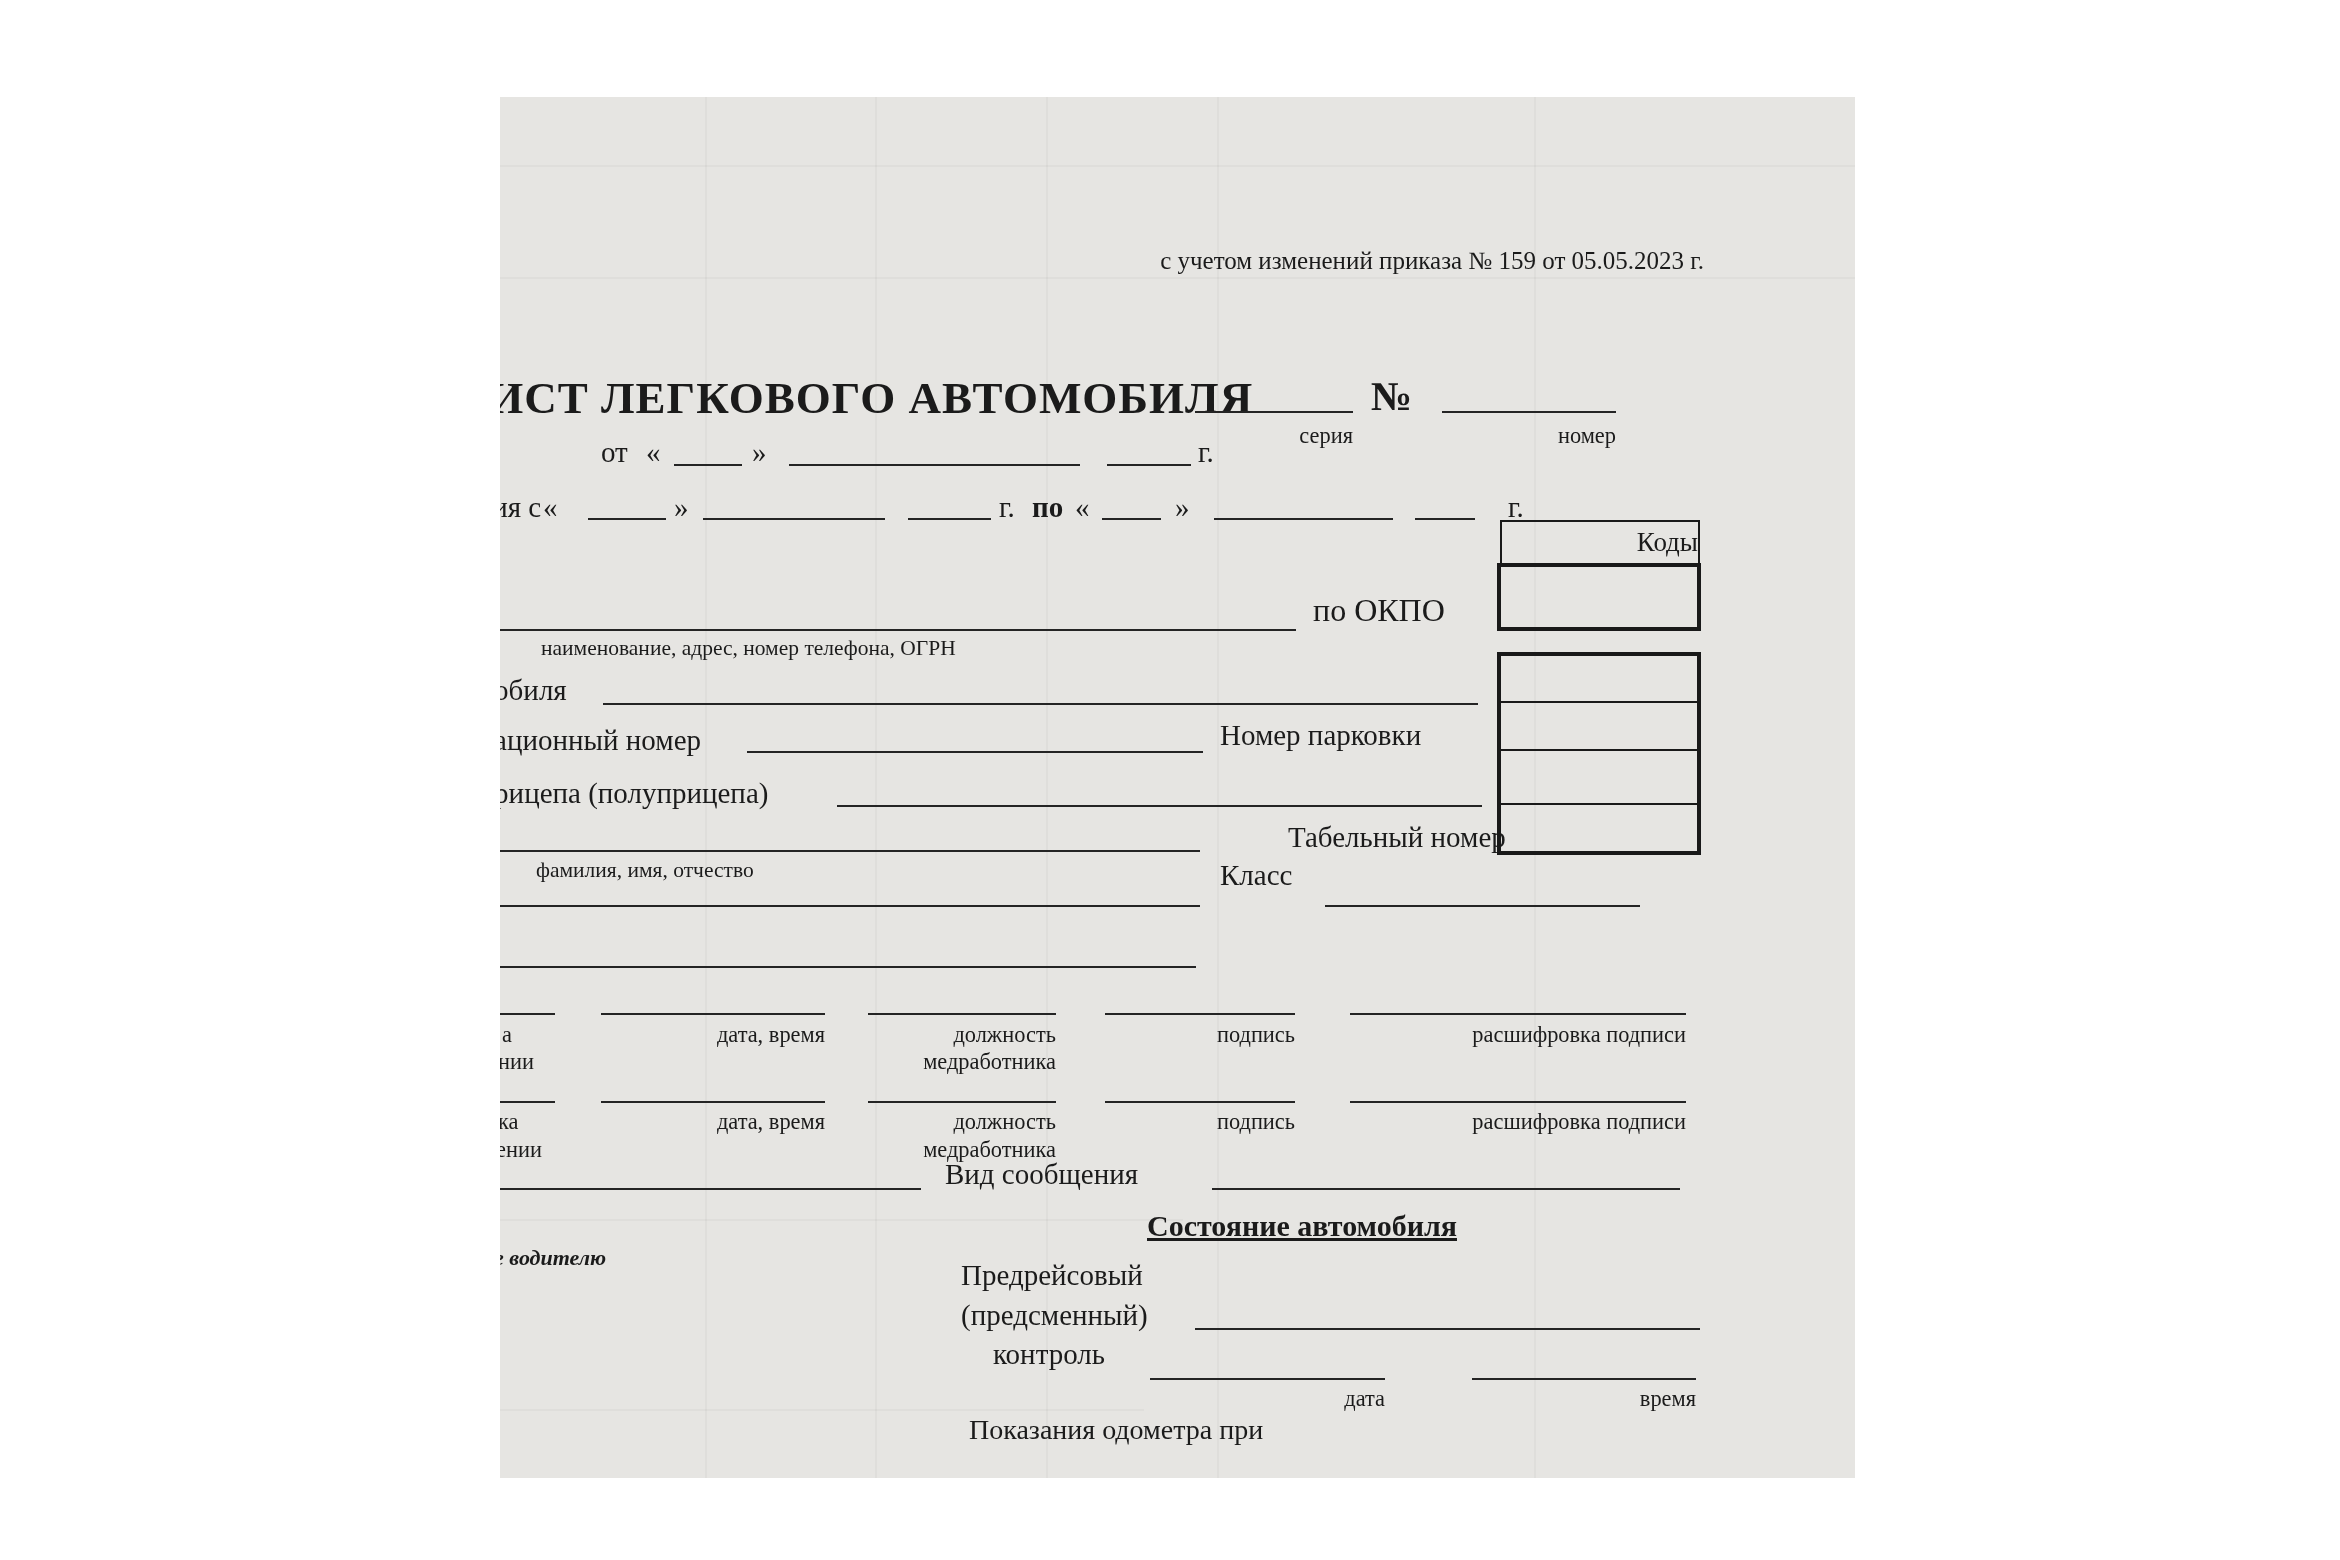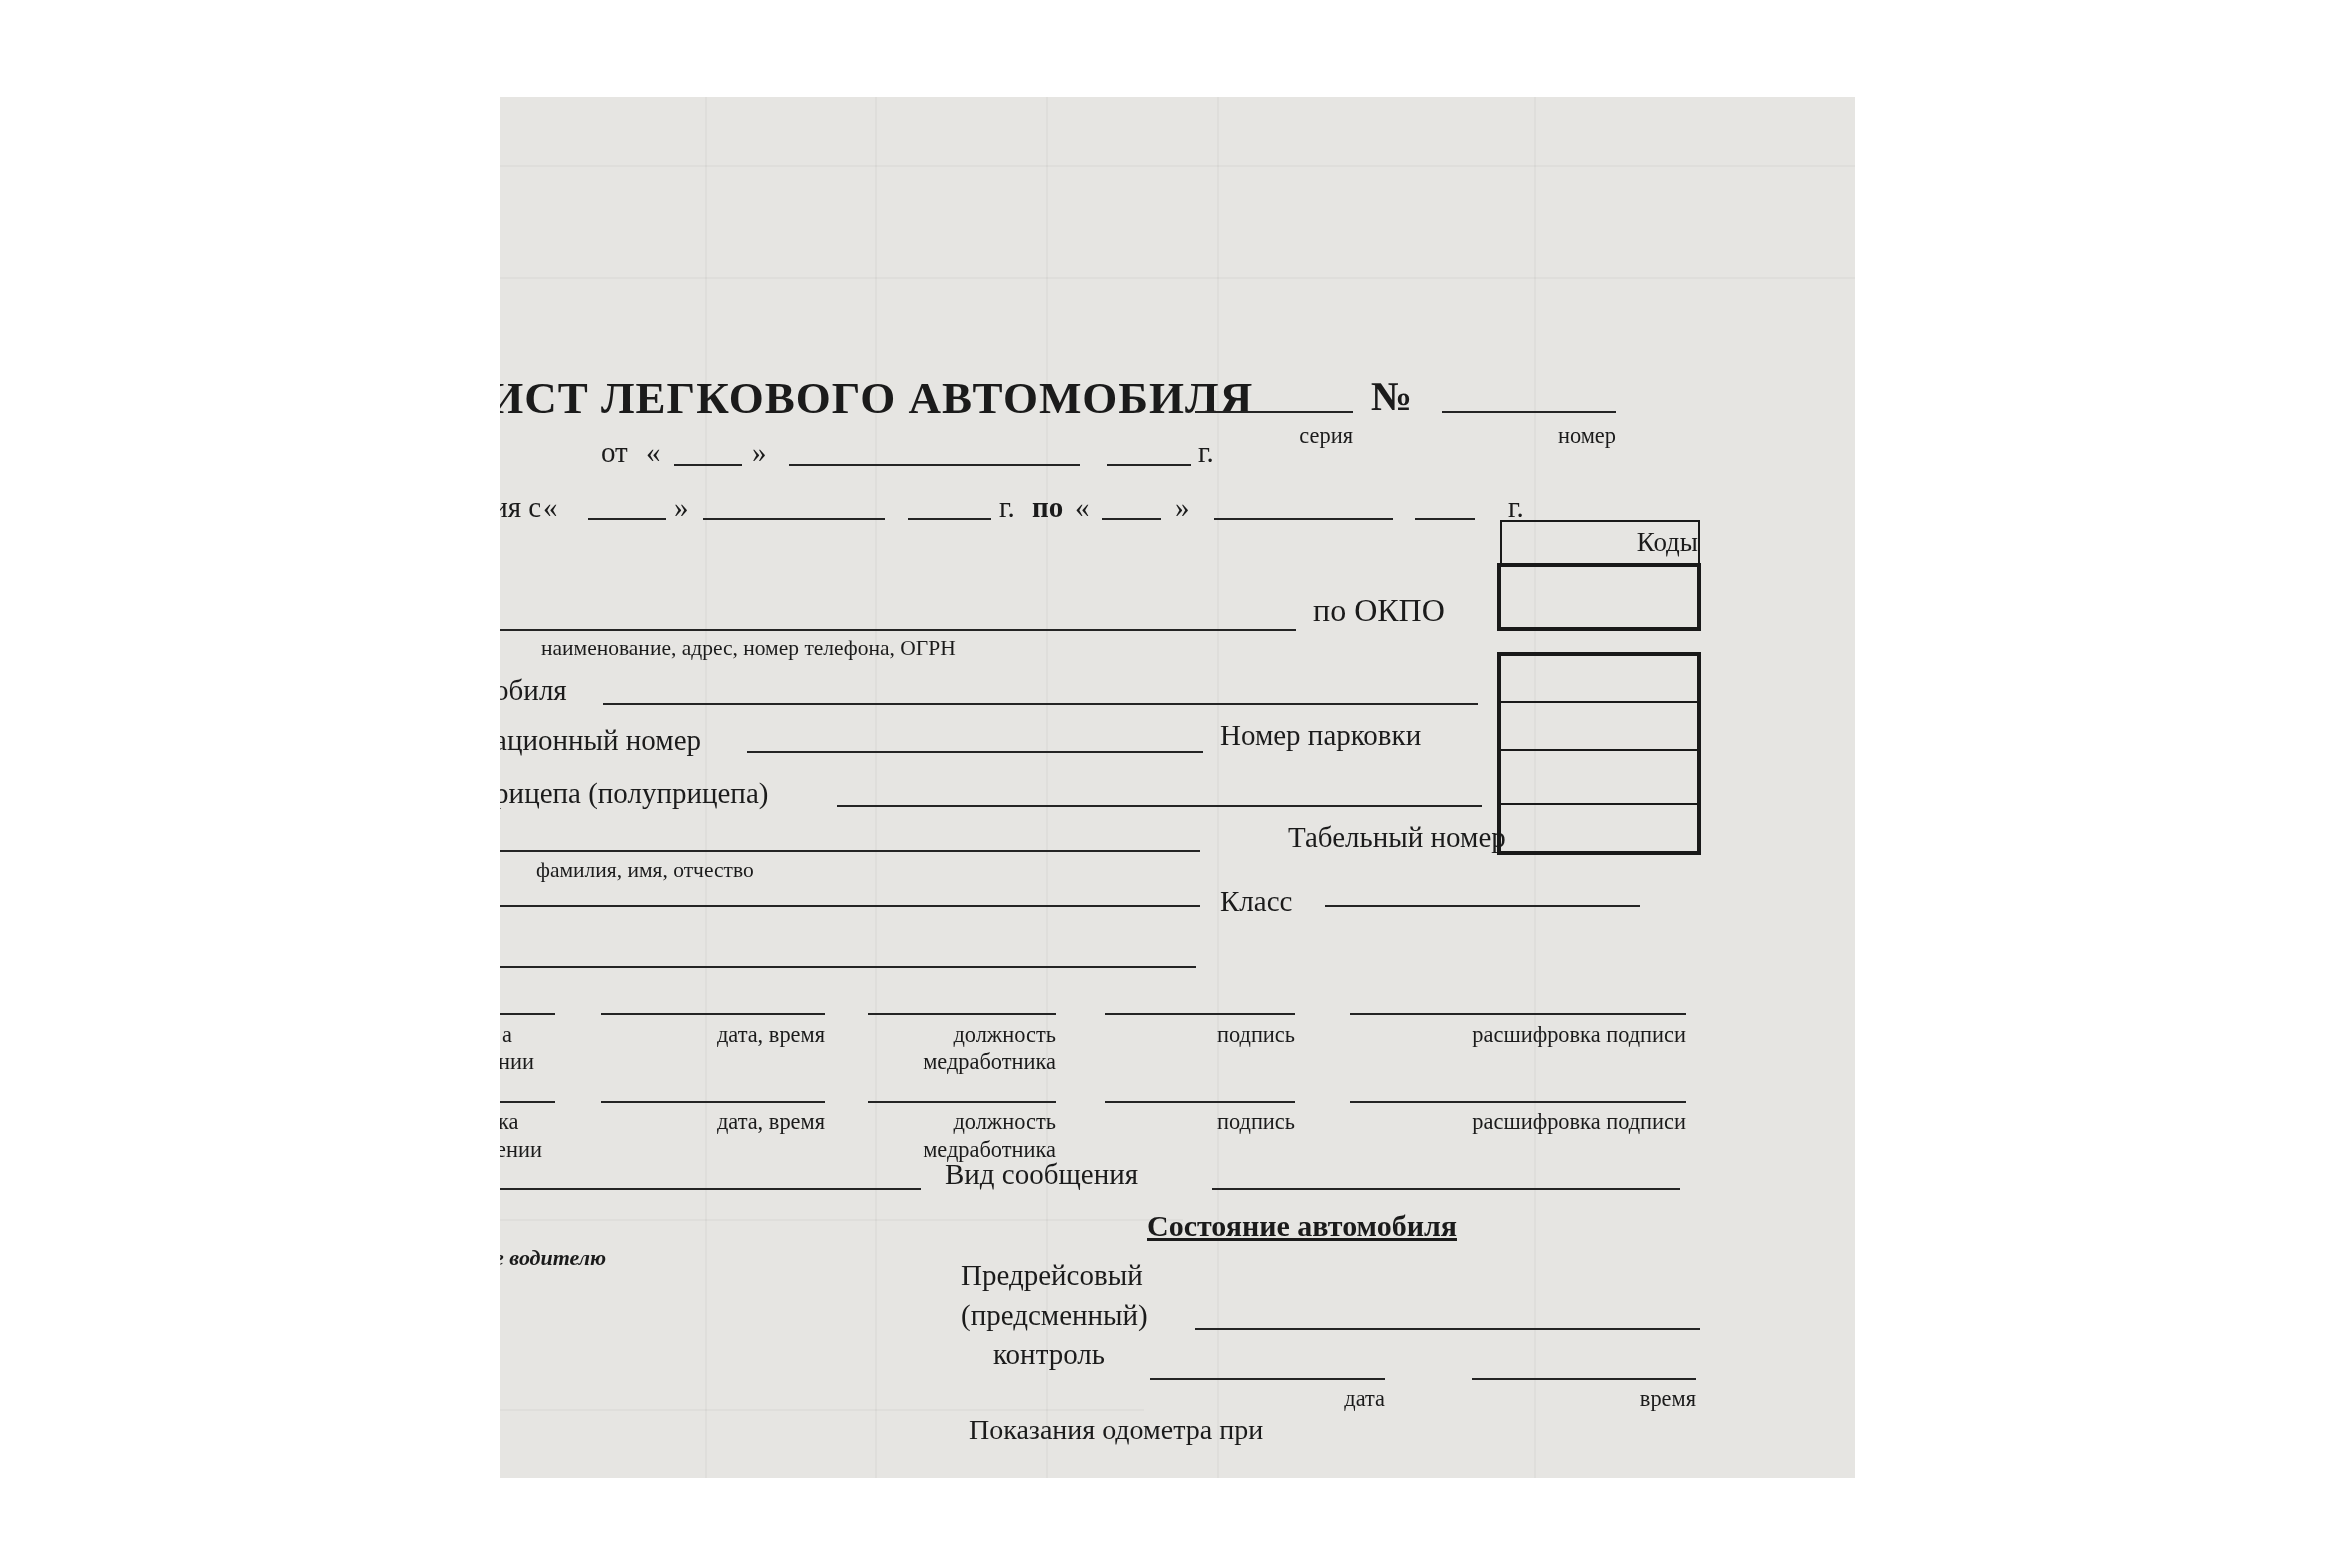--- a/index.html
+++ b/index.html
@@ -37,20 +37,21 @@
   <div class="ghost ghost-v" style="left:375px;top:0;height:1381px;"></div>
   <div class="ghost ghost-v" style="left:546px;top:0;height:1381px;"></div>
   <div class="ghost ghost-v" style="left:717px;top:0;height:1381px;"></div>
   <div class="ghost ghost-v" style="left:1034px;top:0;height:1381px;"></div>
   <div class="ghost ghost-h" style="left:0;top:68px;width:1355px;"></div>
   <div class="ghost ghost-h" style="left:0;top:180px;width:1355px;"></div>
   <div class="ghost ghost-h" style="left:0;top:1122px;width:683px;"></div>
   <div class="ghost ghost-h" style="left:0;top:1312px;width:644px;"></div>
 
   <div class="t note" style="right:151px;top:148px;">
+    <div>с учетом изменений приказа № 159 от 05.05.2023 г.</div>
   </div>
 
   <div class="t title" style="left:-11.7px;top:276px;">ИСТ ЛЕГКОВОГО АВТОМОБИЛЯ</div>
   <div class="ln" style="left:695px;top:314px;width:158px;"></div>
   <div class="t title" style="left:871px;top:276px;font-size:41px;">№</div>
   <div class="ln" style="left:942px;top:314px;width:174px;"></div>
   <div class="t lbl ctr" style="left:695px;top:326px;width:158px;">серия</div>
   <div class="t lbl ctr" style="left:942px;top:326px;width:174px;">номер</div>
 
   <div class="t big" style="left:101px;top:339px;">от</div>
@@ -99,21 +100,21 @@
   <div class="t big" style="left:720px;top:622px;">Номер парковки</div>
 
   <div class="t big" style="left:-5.9px;top:680px;">рицепа (полуприцепа)</div>
   <div class="ln" style="left:337px;top:708px;width:645px;"></div>
 
   <div class="ln" style="left:-19.5px;top:753px;width:719px;"></div>
   <div class="t big" style="left:752px;top:724px;margin-left:36px;">Табельный номер</div>
   <div class="t hint" style="left:36px;top:761px;">фамилия, имя, отчество</div>
 
   <div class="ln" style="left:-19.5px;top:808px;width:719px;"></div>
-  <div class="t big" style="left:720px;top:788px;">Класс</div>
+  <div class="t big" style="left:720px;top:762px;">Класс</div>
   <div class="ln" style="left:825px;top:808px;width:315px;"></div>
 
   <div class="ln" style="left:-19.5px;top:869px;width:715px;"></div>
 
   <div class="ln" style="left:-19.5px;top:916px;width:74px;"></div>
   <div class="ln" style="left:101px;top:916px;width:224px;"></div>
   <div class="ln" style="left:368px;top:916px;width:188px;"></div>
   <div class="ln" style="left:605px;top:916px;width:190px;"></div>
   <div class="ln" style="left:850px;top:916px;width:336px;"></div>
   <div class="t lbl" style="left:2px;top:925px;">а</div>

